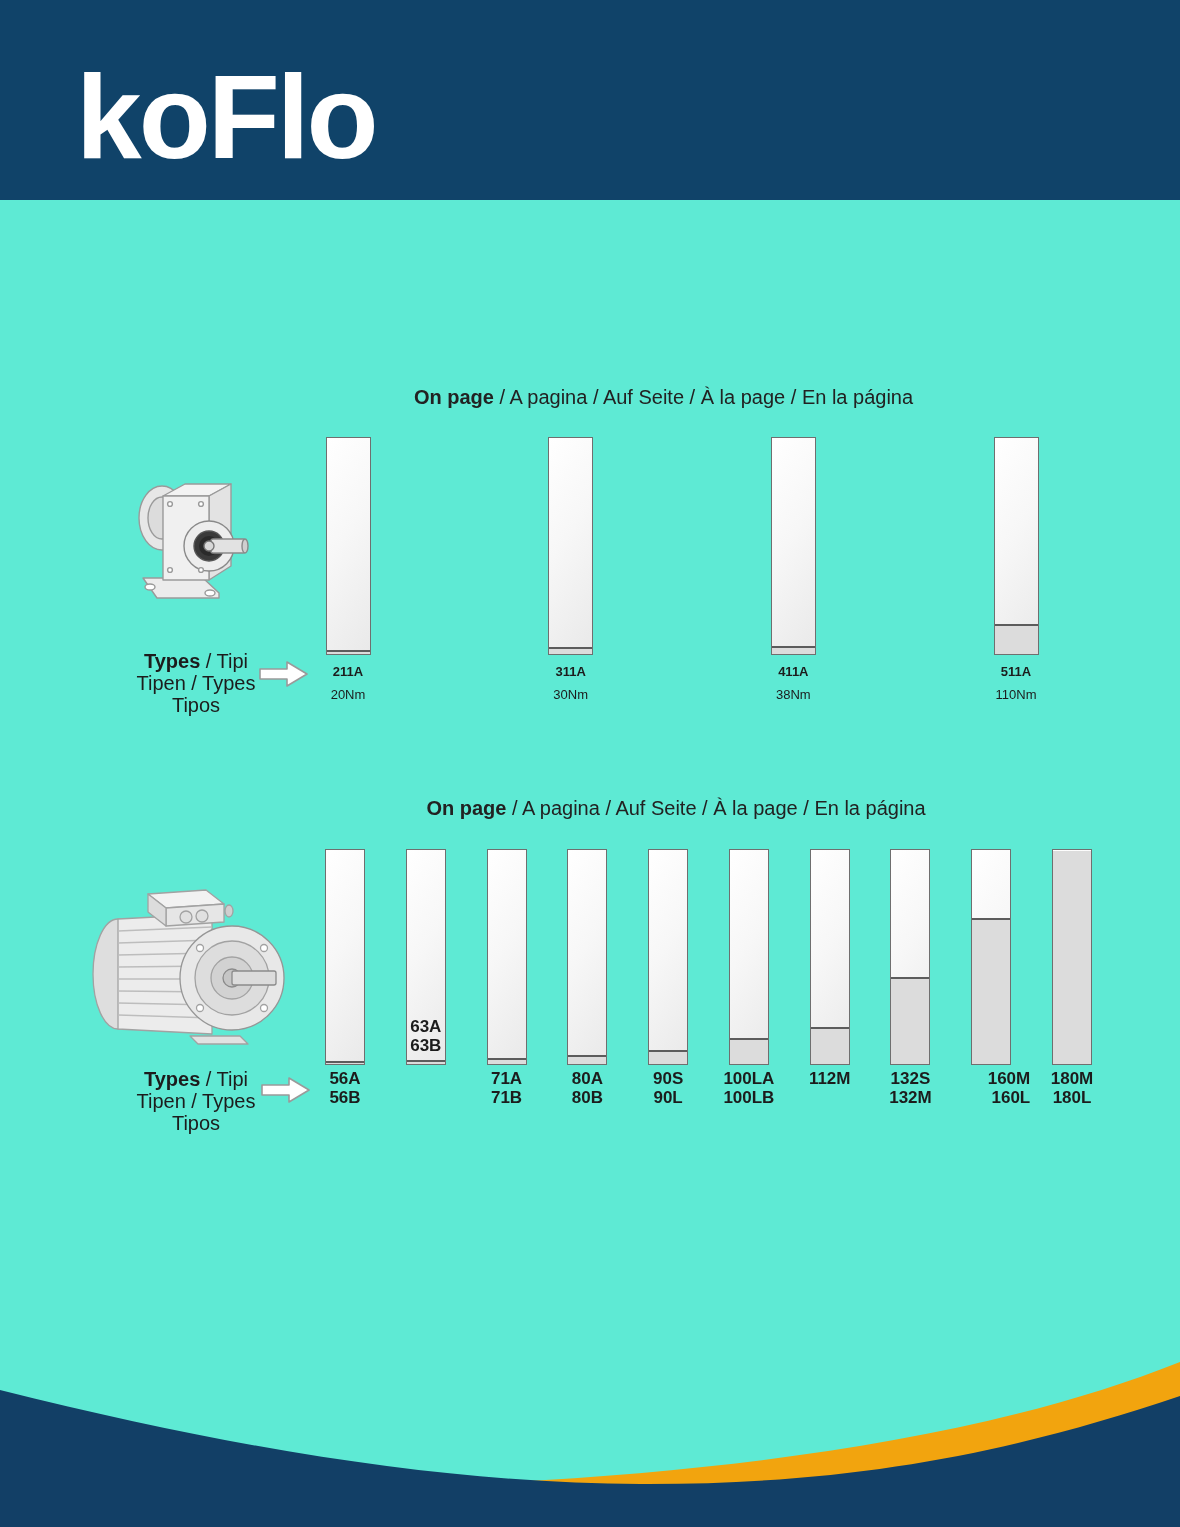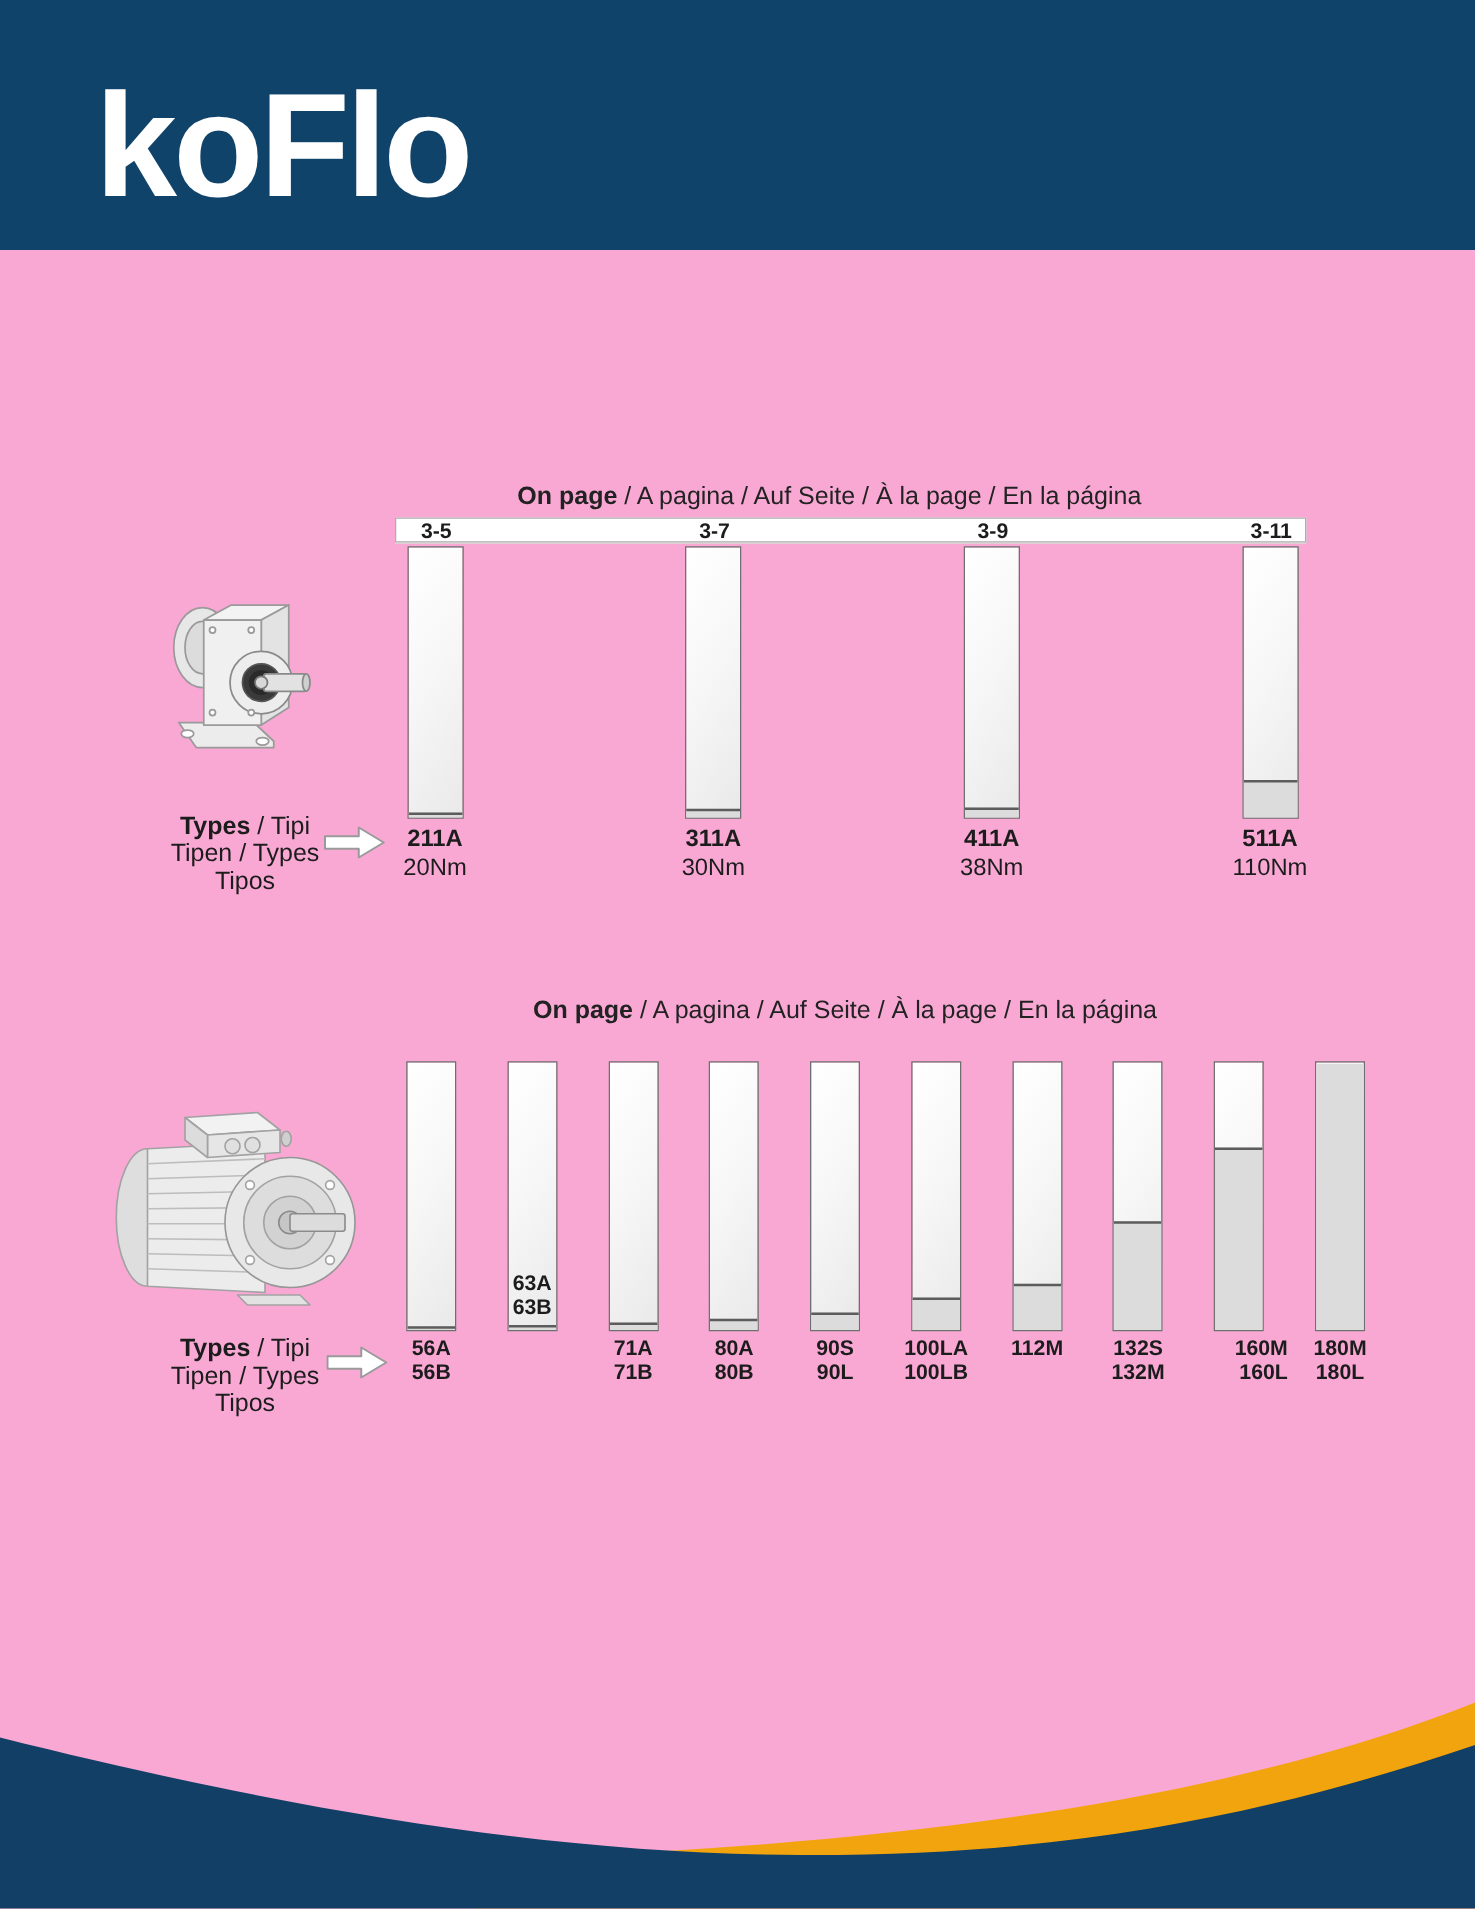--- a/index.html
+++ b/index.html
@@ -1,16 +1,16 @@
 <!DOCTYPE html>
 <html><head>
 <meta charset="utf-8">
 <style>
   html,body{margin:0;padding:0;background:#888;}
-  .page{position:relative;width:1180px;height:1527px;background:#f9a8d4;overflow:hidden;
+  .page{position:relative;width:1180px;height:1527px;background:#5eead4;overflow:hidden;
         font-family:"Liberation Sans",sans-serif;color:#1c1c1c;margin:0 auto;}
   .layer{position:absolute;inset:0;}
 
   
   .brandband{position:absolute;left:0;top:0;width:1180px;height:200px;background:#104369;}
   .logo{position:absolute;left:76px;top:58px;font-size:118px;font-weight:bold;color:#ffffff;
         letter-spacing:-3px;line-height:1;}
 
   .title{position:absolute;left:0;top:240px;width:1180px;margin:0;text-align:center;
          font-size:26px;font-weight:bold;color:#3b3b3b;letter-spacing:.5px;}
@@ -25,21 +25,21 @@
   .strip.s2{left:320px;top:826px;width:778px;height:21px;}
   .scell{position:absolute;top:0;text-align:center;font-weight:bold;font-size:17px;line-height:19px;color:#1c1c1c;}
   .strip.s2 .scell{font-size:18px;line-height:21px;}
 
   .bar{position:absolute;box-sizing:border-box;border:1.5px solid #6f6f6f;
        background:linear-gradient(125deg,#ffffff 0%,#f7f7f7 45%,#e9e9e9 100%);}
   .fill{position:absolute;left:0;right:0;bottom:0;background:#dcdcdc;border-top:2px solid #5c5c5c;box-sizing:border-box;}
   .fill.full{border-top:none;}
 
   .blab{position:absolute;text-align:center;}
-  .blab.s1{font-size:19px;line-height:23px;}
+  .blab.s1{font-size:13px;line-height:23px;}
   .blab.s1 .l0{font-weight:bold;}
   .blab.s2{font-size:17px;line-height:18.5px;font-weight:bold;}
   .blab div{white-space:nowrap;}
 
   .types{position:absolute;left:96px;width:200px;text-align:center;font-size:20px;line-height:22px;color:#1c1c1c;}
   .types .b{font-weight:bold;}
   .types.t1{top:650px;}
   .types.t2{top:1068px;}
 
   .arrow{position:absolute;width:50px;height:26px;}
@@ -58,26 +58,20 @@
 <div class="page">
 
   <header class="brandband">
     <div class="logo">koFlo</div>
   </header>
 
 
   <section class="layer">
     <div class="onpage s1"><span class="b">On page</span><span> / A pagina / Auf Seite / À la page / En la página</span></div>
 
-    <div class="strip s1" id="strip-0">
-        <div class="scell" style="left: -8px; width: 80px;">3-5</div>
-        <div class="scell" style="left: 214.67px; width: 80px;">3-7</div>
-        <div class="scell" style="left: 437.34px; width: 80px;">3-9</div>
-        <div class="scell" style="left: 660.01px; width: 80px;">3-11</div>
-      </div>
     <div id="bars-0">
         <div class="bar" style="left: 325.5px; top: 437px; width: 45px; height: 218px;">
           <div class="fill" style="height: 4px;"></div>
         </div>
         <div class="blab s1" style="left: 288px; top: 660px; width: 120px;">
           <div class="l0">211A</div>
           <div class="l1">20Nm</div>
         </div>
         <div class="bar" style="left: 548.17px; top: 437px; width: 45px; height: 218px;">
           <div class="fill" style="height: 7px;"></div>

